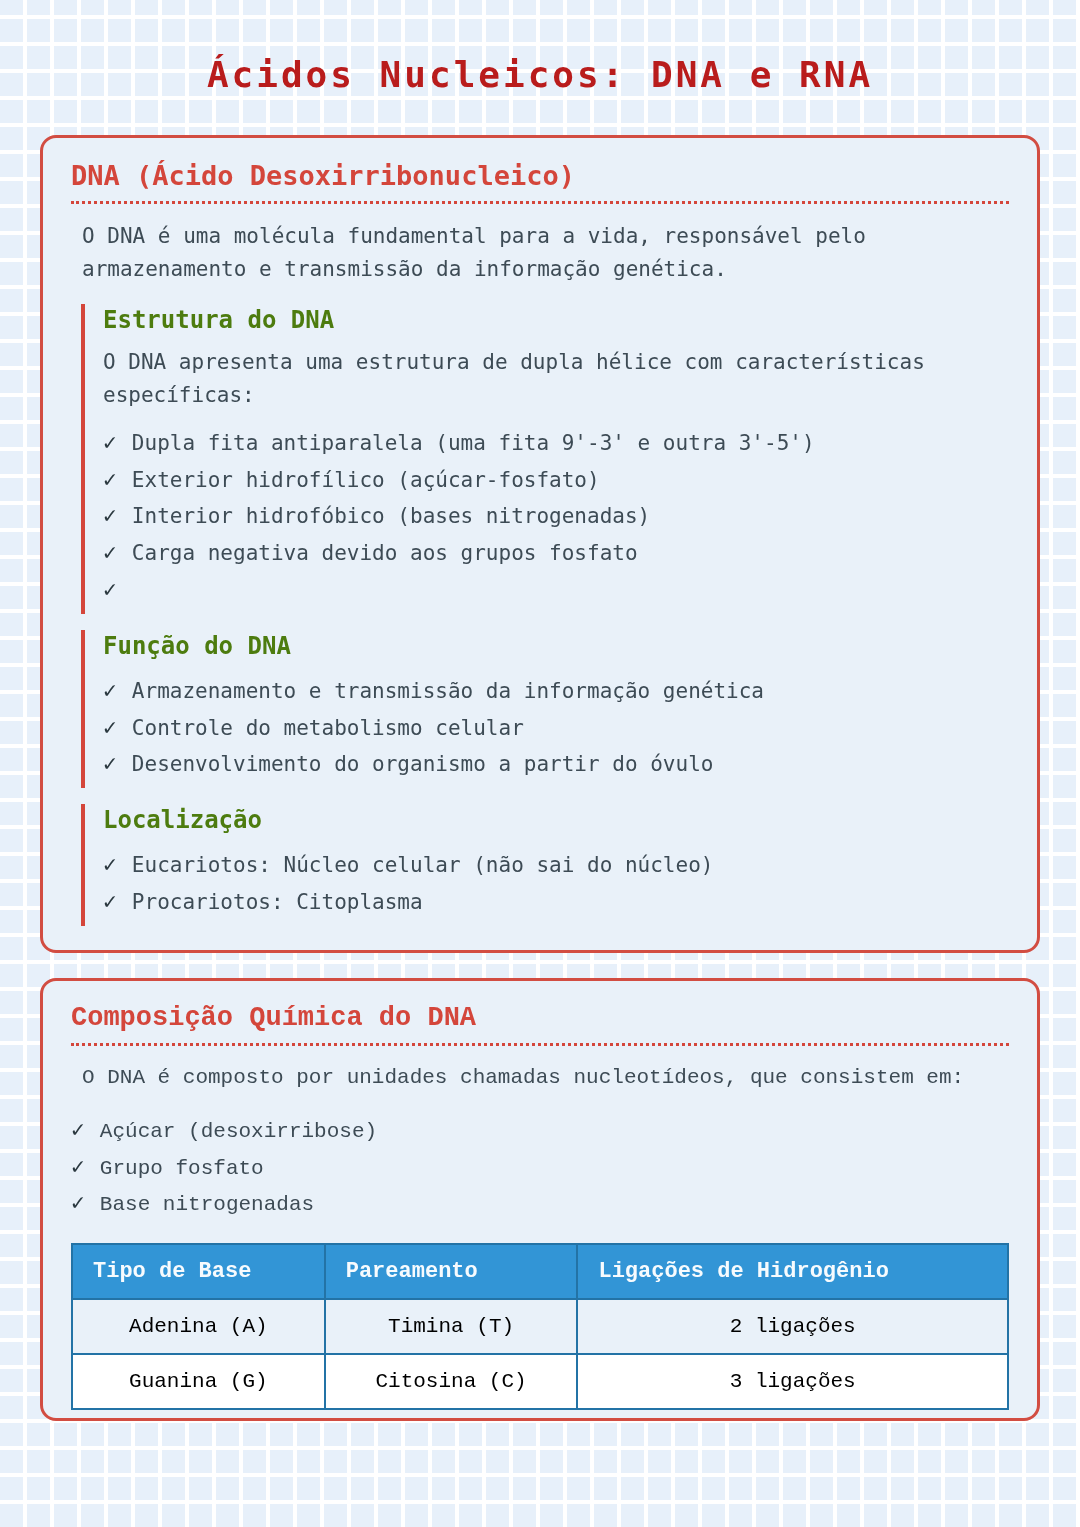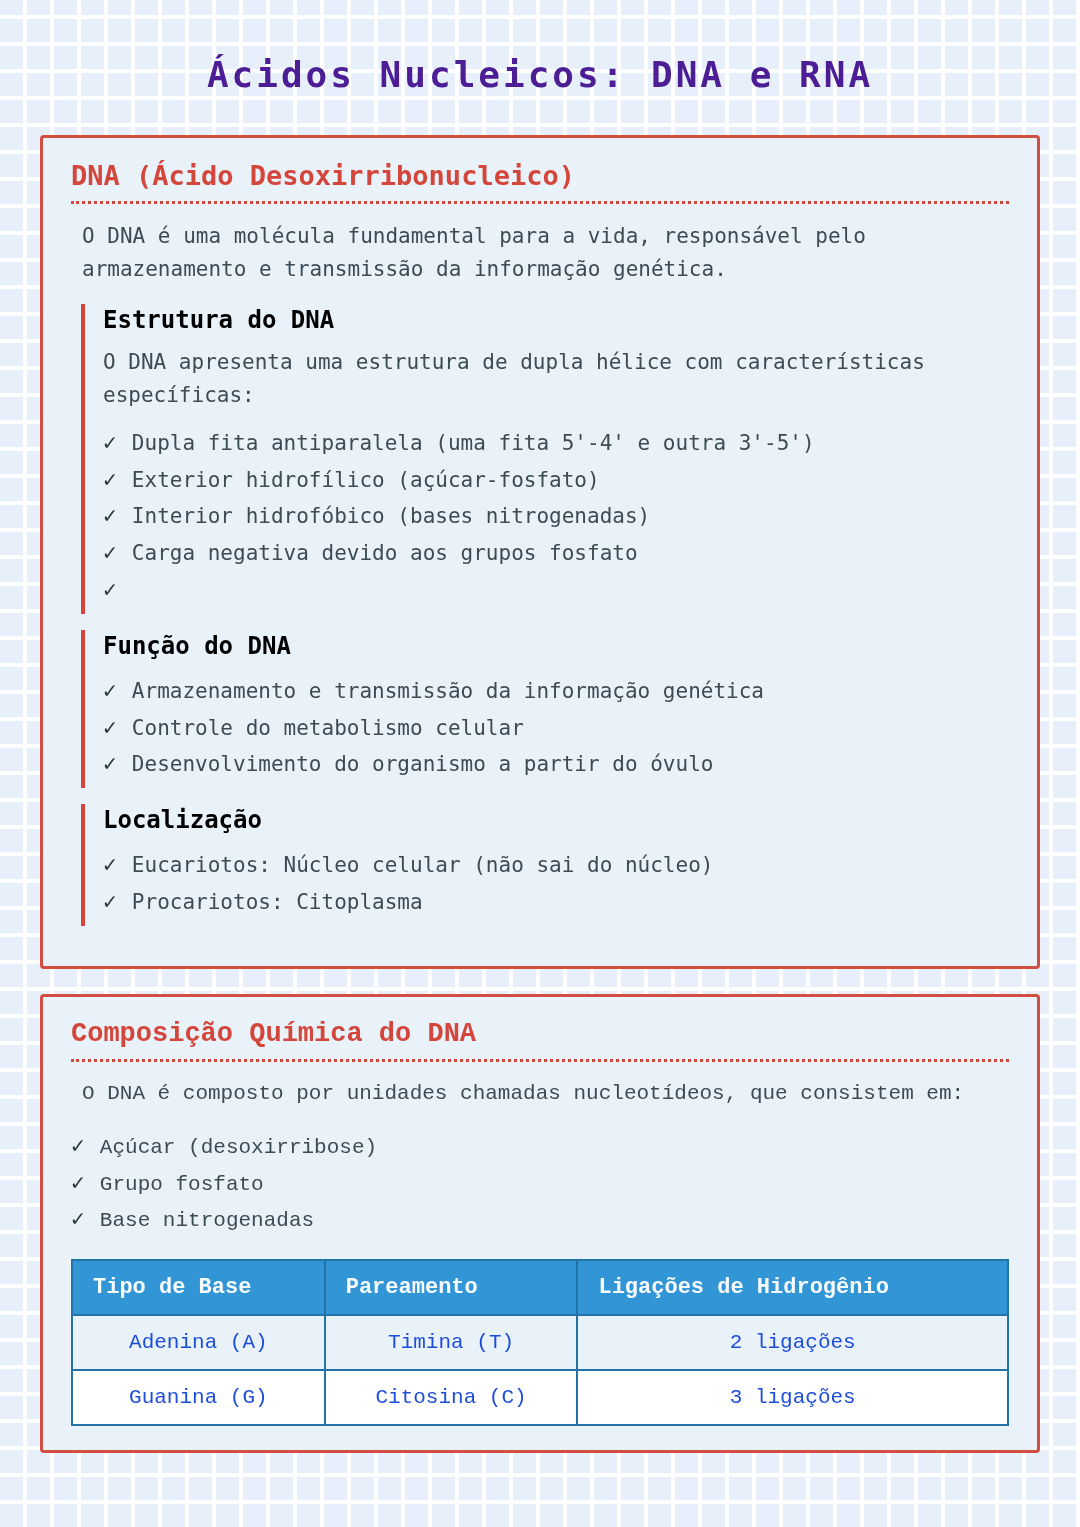--- a/index.html
+++ b/index.html
@@ -15,29 +15,29 @@
       repeating-linear-gradient(0deg, transparent 0 23px, #ffffff 23px 27px);
     color: #3d4b55;
   }
   .page-title {
     margin: 0;
     padding: 54px 0 0 0;
     text-align: center;
     font-size: 36px;
     font-weight: bold;
     letter-spacing: 3px;
-    color: #4c1d95;
+    color: #b91c1c;
   }
   .card {
     width: 1000px;
     margin: 40px auto 0 auto;
     background: #e9f1f9;
     border: 3px solid #d24d42;
-    border-radius: 4px;
-    padding: 22px 28px 24px 28px;
+    border-radius: 16px;
+    padding: 22px 28px 8px 28px;
   }
   .card + .card { margin-top: 25px; font-family: Liberation Mono, monospace; }
   .card-heading {
     margin: 0;
     font-size: 27px;
     font-weight: bold;
     color: #d4463b;
     padding-bottom: 10px;
     border-bottom: 3px dotted #d4463b;
   }
@@ -48,21 +48,21 @@
   }
   .subsection {
     margin: 0 0 16px 10px;
     border-left: 4px solid #d4463b;
     padding: 2px 0 6px 18px;
   }
   .sub-heading {
     margin: 0 0 12px 0;
     font-size: 24px;
     font-weight: bold;
-    color: #000000;
+    color: #4d7c0f;
   }
   .sub-intro {
     margin: 0 0 12px 0;
     font-size: 21px;
     line-height: 1.57;
   }
   ul.check-list {
     list-style: none;
     margin: 0;
     padding: 0;
@@ -95,21 +95,21 @@
     font-weight: bold;
     text-align: left;
     padding: 14px 20px;
     border: 2px solid #2373a6;
   }
   table.pairing td {
     font-size: 21px;
     text-align: center;
     padding: 15px 10px;
     border: 2px solid #2373a6;
-    color: #1d4ed8;
+    color: #000000;
   }
   table.pairing col.c1 { width: 27%; }
   table.pairing col.c2 { width: 27%; }
   table.pairing col.c3 { width: 46%; }
   tr.row-alt td { background: #e9f1f9; }
   tr.row-plain td { background: #ffffff; }
 </style>
 </head>
 <body>
 
@@ -118,21 +118,21 @@
 <section class="card">
   <h2 class="card-heading">DNA (Ácido Desoxirribonucleico)</h2>
   <p class="intro">O DNA é uma molécula fundamental para a vida, responsável pelo armazenamento e transmissão da informação genética.</p>
 
   <div class="subsection">
     <h3 class="sub-heading">Estrutura do DNA</h3>
     <p class="sub-intro">O DNA apresenta uma estrutura de dupla hélice com características específicas:</p>
     <ul class="check-list">
       <li>
         <span class="check">✓</span>
-        <span>Dupla fita antiparalela (uma fita 5'-4' e outra 3'-5')</span>
+        <span>Dupla fita antiparalela (uma fita 9'-3' e outra 3'-5')</span>
       </li>
       <li>
         <span class="check">✓</span>
         <span>Exterior hidrofílico (açúcar-fosfato)</span>
       </li>
       <li>
         <span class="check">✓</span>
         <span>Interior hidrofóbico (bases nitrogenadas)</span>
       </li>
       <li>

